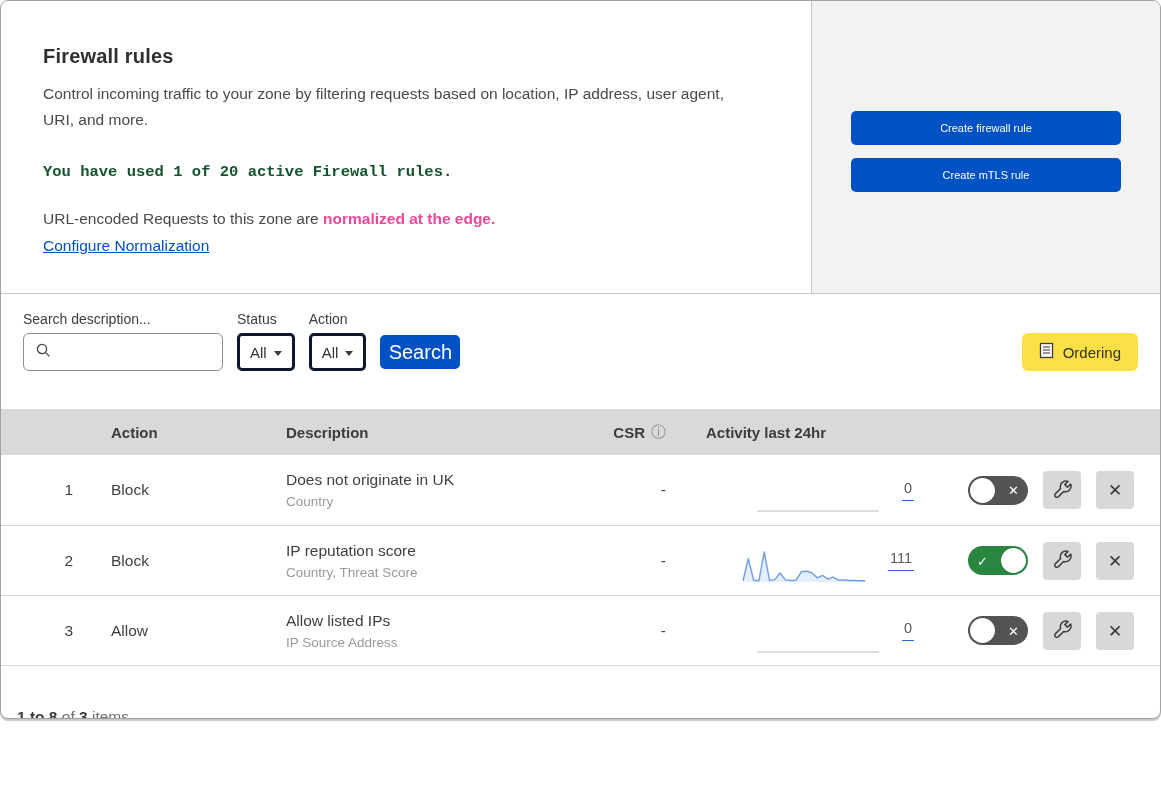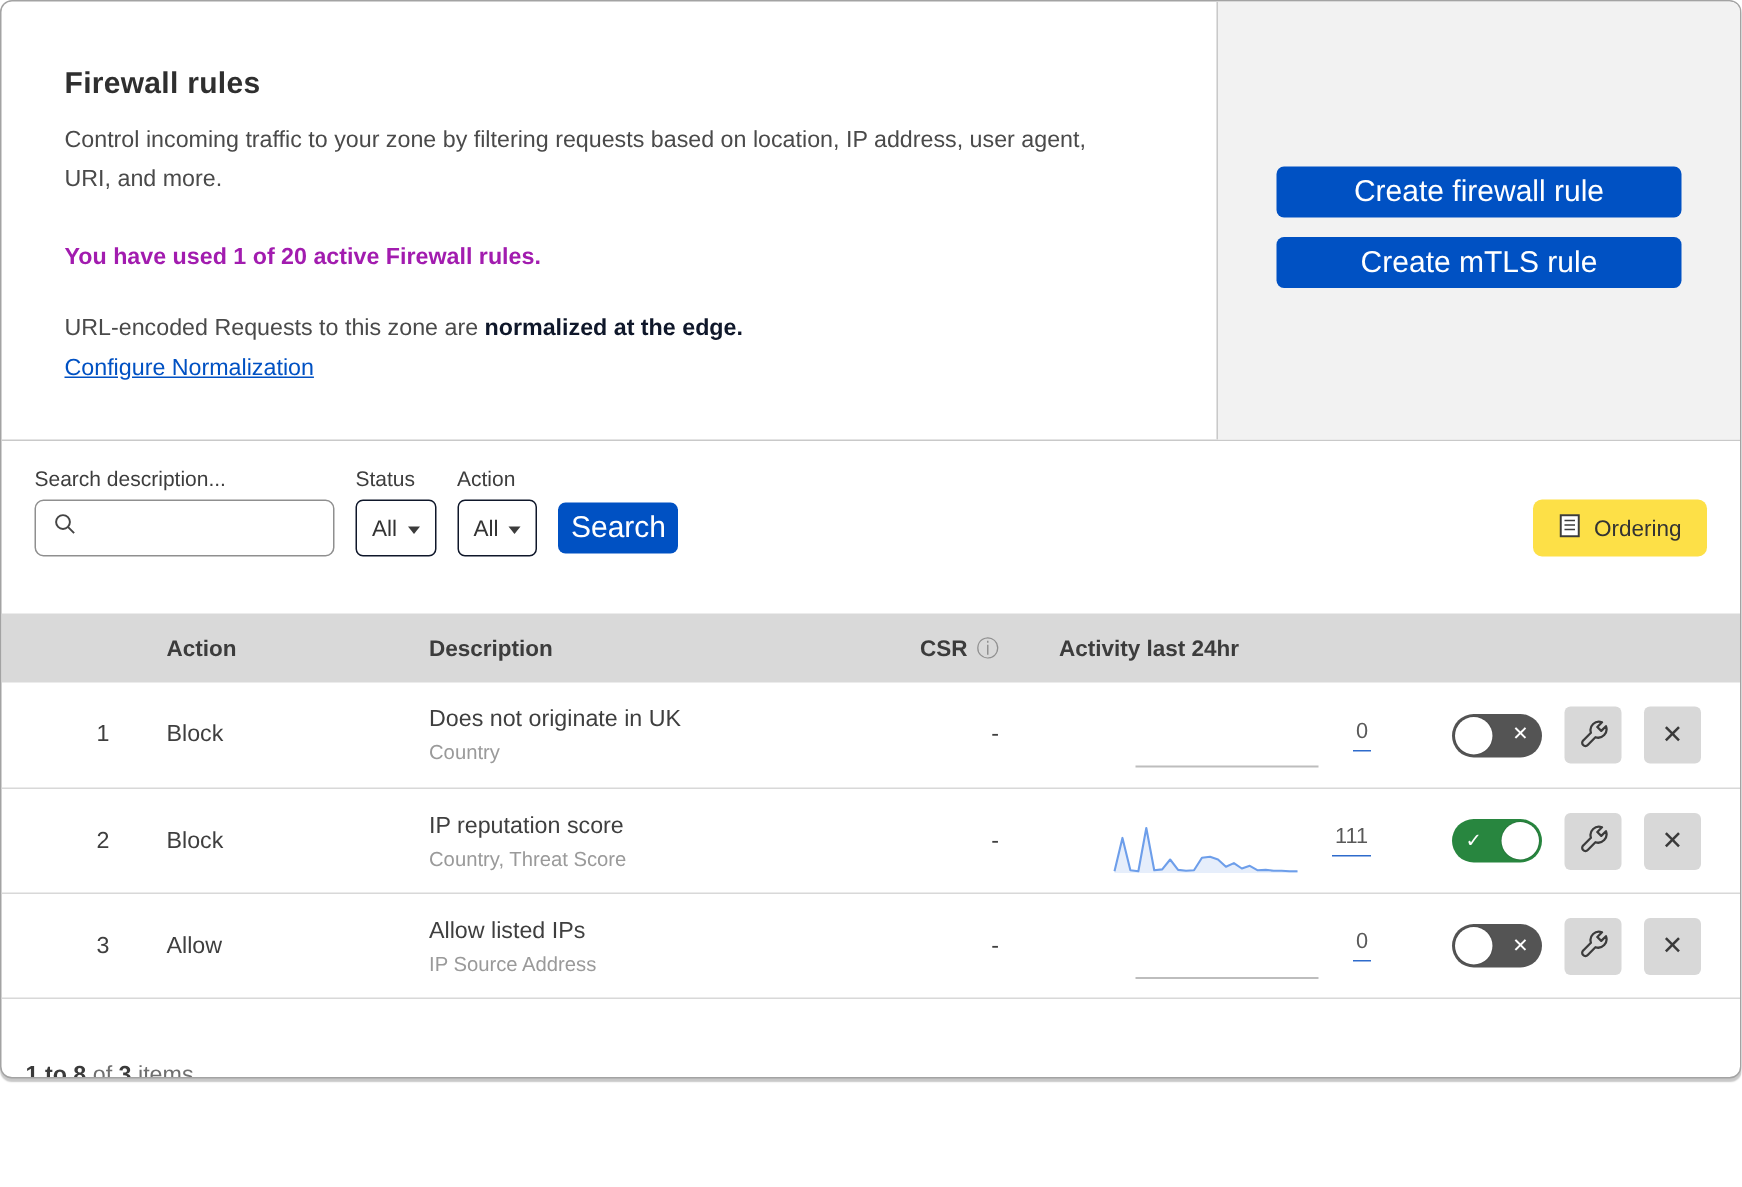--- a/index.html
+++ b/index.html
@@ -10,42 +10,42 @@
           overflow:hidden; box-shadow:0 2px 1px rgba(0,0,0,.22); background:#fff; }
 
   
   .top { display:flex; height:293px; border-bottom:1px solid #c9c9c9; }
   .top-left { flex:1 1 auto; padding:44px 40px 0 42px; }
   .top-right { flex:0 0 349px; background:#f2f2f2; border-left:1px solid #c9c9c9;
                padding-top:110px; display:flex; flex-direction:column; align-items:center; gap:13px; }
 
   .page-title { font-size:20px; font-weight:600; color:#2f2f2f; letter-spacing:.2px; }
   .desc { font-size:15.5px; line-height:26px; color:#4a4a4a; max-width:700px; margin-top:13px; }
-  .usage { font-size:15.5px; font-weight:700; color:#a21caf; margin-top:30px; }
+  .usage { font-size:15.5px; font-weight:700; color:#14532d; margin-top:30px;font-family:Liberation Mono, monospace; }
   .norm { font-size:15.5px; color:#4a4a4a; margin-top:29px; }
-  .norm b { color:#0f172a; }
+  .norm b { color:#ec4899; }
   .link { display:inline-block; margin-top:9px; font-size:15.5px; color:#0051c3;
           text-decoration:underline; cursor:pointer; }
 
   .btn-primary { width:270px; height:34px; background:#0051c3; color:#fff; border:none;
-                 border-radius:5px; font-size:20px; font-family:inherit; cursor:pointer; }
+                 border-radius:5px; font-size:11px; font-family:inherit; cursor:pointer; }
 
   
   .filters { height:115px; display:flex; align-items:flex-end; justify-content:space-between;
              padding:0 22px 0 22px;gap:48px; }
   .filters-left { display:flex; align-items:flex-end; gap:14px; padding-bottom:38px; }
   .filters, .filters-left { position:relative; }
   .filters-left { padding-bottom:0; margin-bottom:38px; }
   .field { display:flex; flex-direction:column; gap:6px; }
   .field label { font-size:14px; color:#3d3d3d; }
   .search-box { width:200px; height:38px; border:1px solid #8f8f8f; border-radius:6px;
                 display:flex; align-items:center; padding-left:11px; background:#fff; }
   .search-box input { border:none; outline:none; flex:1; height:100%; font-size:15px;
                       font-family:inherit; background:transparent; padding:0 8px; }
-  .select { height:38px; border:1px solid #0f172a; border-radius:5px; background:#fff;
+  .select { height:38px; border:3px solid #0f172a; border-radius:5px; background:#fff;
             display:flex; align-items:center; gap:7px; padding:0 10px; font-size:15px;
             color:#333; cursor:pointer; }
   .caret-down { width:0; height:0; border-left:4px solid transparent; border-right:4px solid transparent;
                 border-top:5px solid #3c3c3c; margin-top:2px; }
   .btn-search { width:80px; height:34px; background:#0051c3; color:#fff; border:none; border-radius:5px;
                 font-size:20px; font-family:inherit; cursor:pointer; margin-bottom:2px; }
   .btn-gray { height:38px; padding:0 17px; background:#fde047; color:#333; border:none; border-radius:6px;
               font-size:15px; font-family:inherit; display:flex; align-items:center; gap:9px;
               cursor:pointer; margin-bottom:38px; }
 

